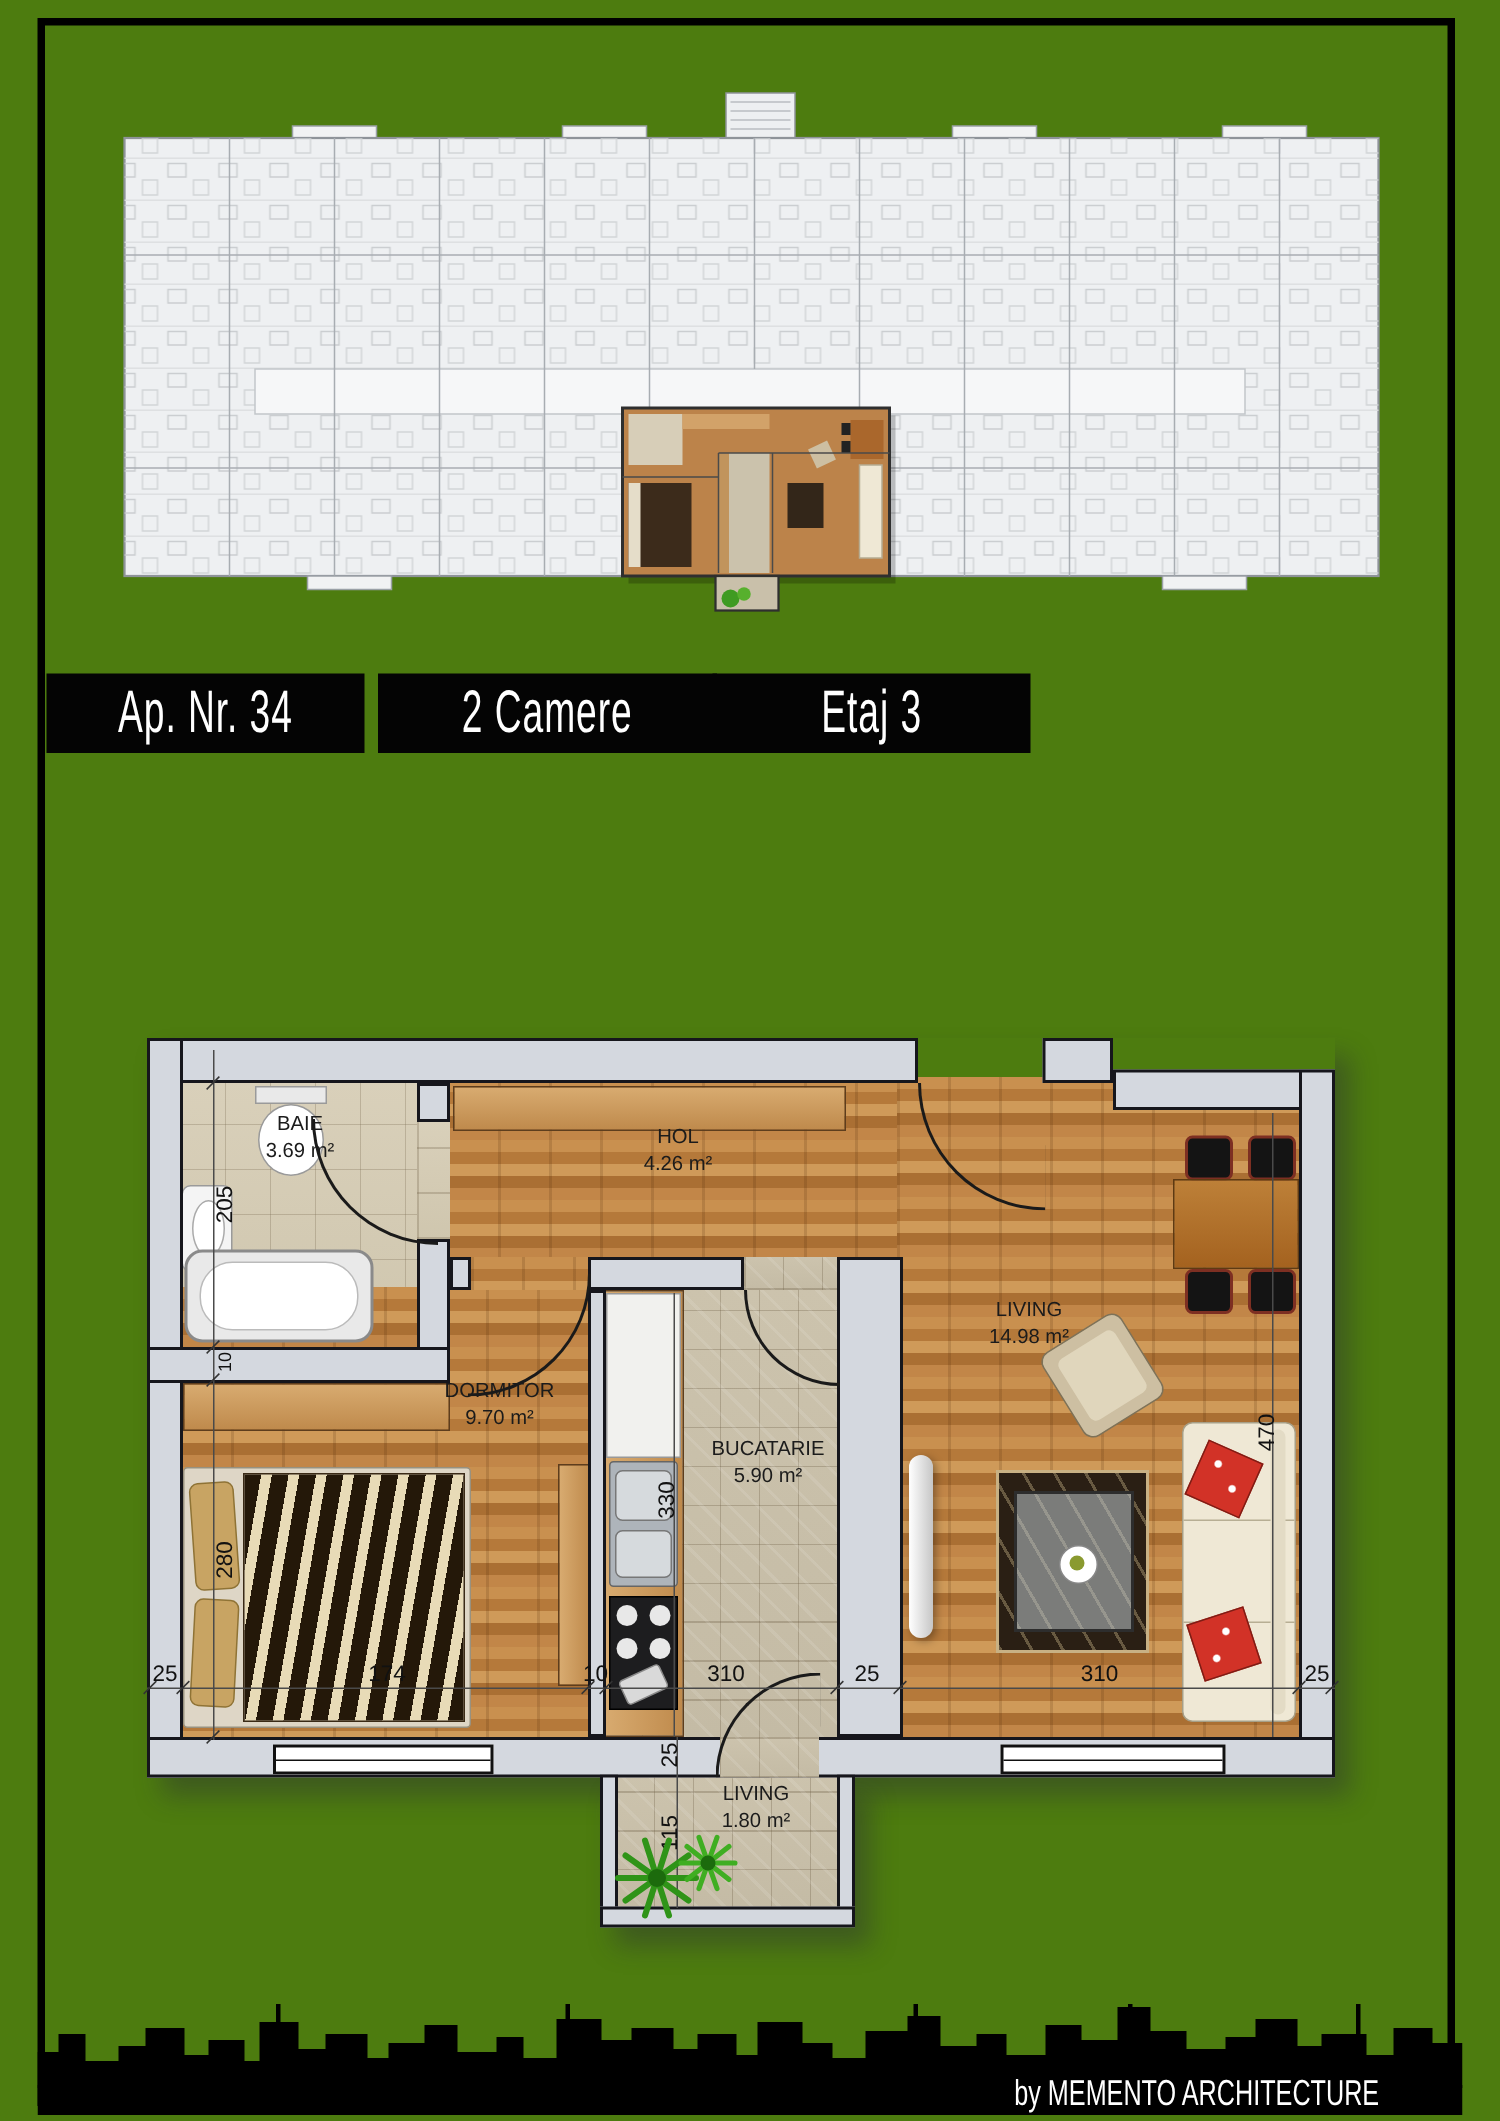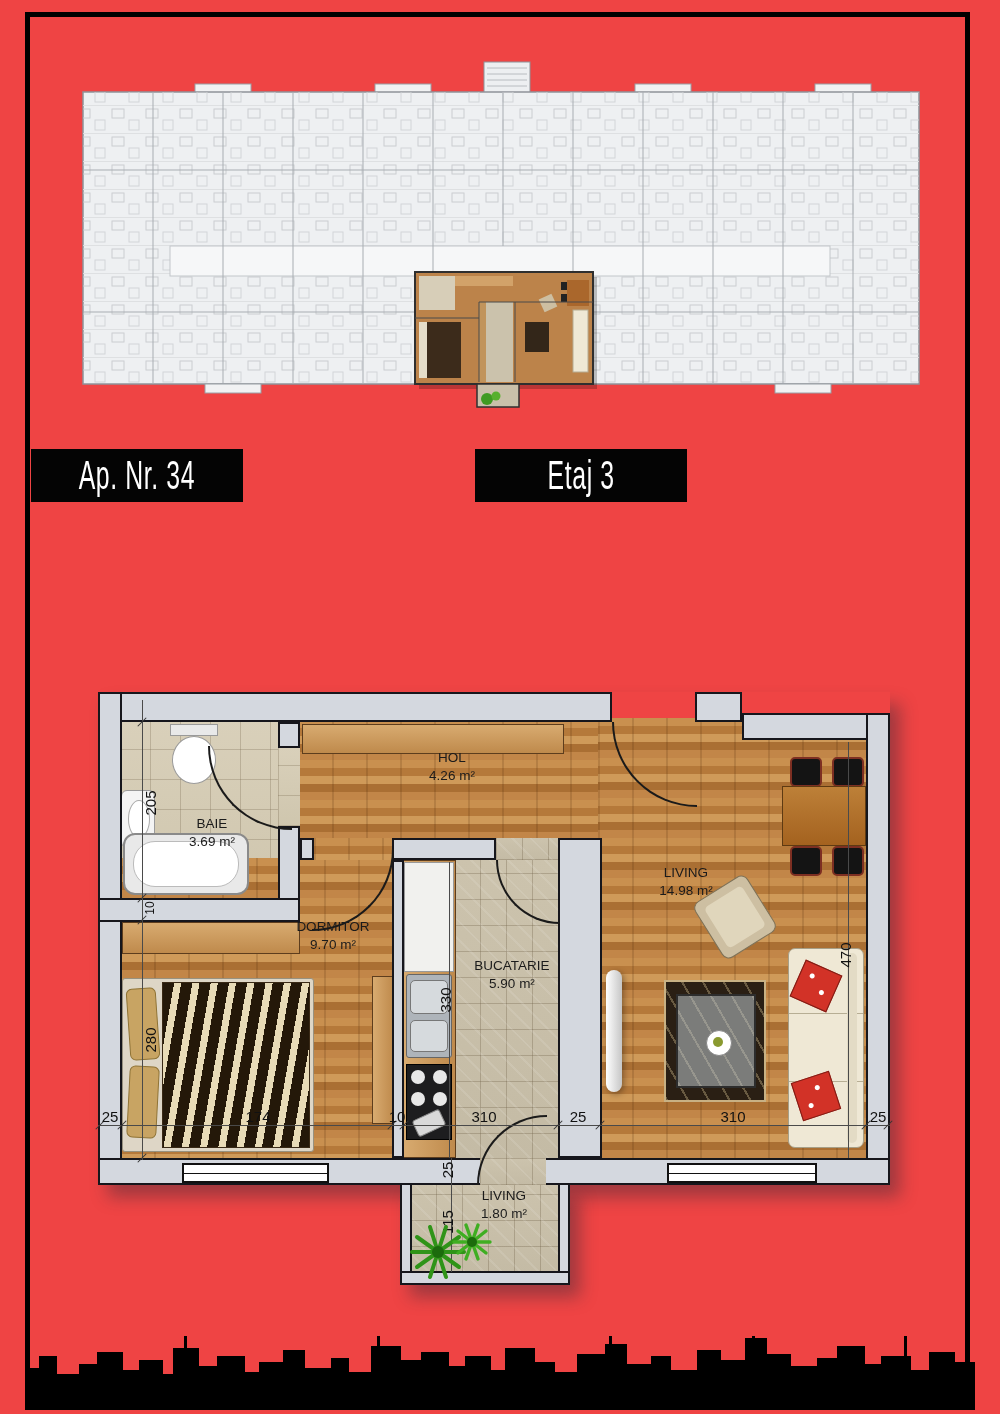--- a/index.html
+++ b/index.html
@@ -1,16 +1,16 @@
 <!DOCTYPE html>
 <html><head>
 <meta charset="utf-8">
 <style>
   html,body{margin:0;padding:0;background:#fff;}
-  .page{position:relative;width:1000px;height:1414px;background:#ef4444;overflow:hidden;
+  .page{position:relative;width:1000px;height:1414px;background:#4d7c0f;overflow:hidden;
         font-family:"Liberation Sans",sans-serif;}
   .frame{position:absolute;left:25px;top:12px;width:945px;height:1392px;
          border:5px solid #000;box-sizing:border-box;z-index:0;}
   
   .overview{position:absolute;left:75px;top:50px;width:850px;height:360px;z-index:1;}
   
   .bblock{position:absolute;height:53px;background:#040404;display:flex;
           align-items:center;justify-content:center;z-index:2;}
   .cond{display:inline-block;transform:scaleX(.62);white-space:nowrap;
         font-size:40px;color:#fff;letter-spacing:1px;}
@@ -123,20 +123,23 @@
         </g>
       <rect x="402" y="334" width="42" height="23" fill="#c9c0aa" stroke="#2f2f2f" stroke-width="1.5"></rect>
       <circle cx="412" cy="349" r="6" fill="#3f9b22"></circle>
         <circle cx="421" cy="346" r="4.5" fill="#57b02d"></circle>
     </g>
   </svg>
 
   <div class="bblock" style="left:31px;top:449px;width:212px;">
     <span class="cond">Ap. Nr. 34</span>
   </div>
+  <div class="bblock" style="left:252px;top:449px;width:226px;">
+    <span class="cond">2 Camere</span>
+  </div>
   <div class="bblock" style="left:475px;top:449px;width:212px;">
     <span class="cond">Etaj 3</span>
   </div>
 
   <div class="shadow" style="left:98px;top:692px;width:792px;height:493px;"></div>
   <div class="shadow" style="left:400px;top:1185px;width:170px;height:100px;"></div>
 
   <div class="abs floor tilea" style="left:120px;top:720px;width:160px;height:180px;"></div>
   <div class="abs floor wood" style="left:298px;top:720px;width:316px;height:120px;"></div>
   <div class="abs floor wood" style="left:120px;top:858px;width:276px;height:302px;"></div>
@@ -250,21 +253,21 @@
   <div class="dim" style="left:110px;top:1116px;">25</div>
   <div class="dim" style="left:258px;top:1116px;">174</div>
   <div class="dim" style="left:397px;top:1116px;">10</div>
   <div class="dim" style="left:484px;top:1116px;">310</div>
   <div class="dim" style="left:578px;top:1116px;">25</div>
   <div class="dim" style="left:733px;top:1116px;">310</div>
   <div class="dim" style="left:878px;top:1116px;">25</div>
   <div class="dim rot" style="left:447px;top:1170px;">25</div>
   <div class="dim rot" style="left:447px;top:1222px;">115</div>
 
-  <div class="rlabel" style="left:200px;top:833px;margin-left:12px;">
+  <div class="rlabel" style="left:200px;top:758px;">
     <div>BAIE</div>
       <div>3.69 m²</div>
   </div>
   <div class="rlabel" style="left:452px;top:767px;">
     <div>HOL</div>
       <div>4.26 m²</div>
   </div>
   <div class="rlabel" style="left:333px;top:936px;">
     <div>DORMITOR</div>
       <div>9.70 m²</div>
@@ -357,13 +360,16 @@
       <rect x="792" y="22" width="22" height="34"></rect>
         <rect x="812" y="10" width="28" height="46"></rect>
       <rect x="838" y="28" width="20" height="28"></rect>
         <rect x="856" y="20" width="30" height="36"></rect>
       <rect x="879" y="-4" width="3" height="28"></rect>
         <rect x="884" y="34" width="22" height="22"></rect>
       <rect x="904" y="16" width="26" height="40"></rect>
         <rect x="928" y="26" width="22" height="30"></rect>
     </g>
   </svg>
+  <div class="credit">
+    <span class="cond">by MEMENTO ARCHITECTURE</span>
+  </div>
 </div>
 
 </body></html>

